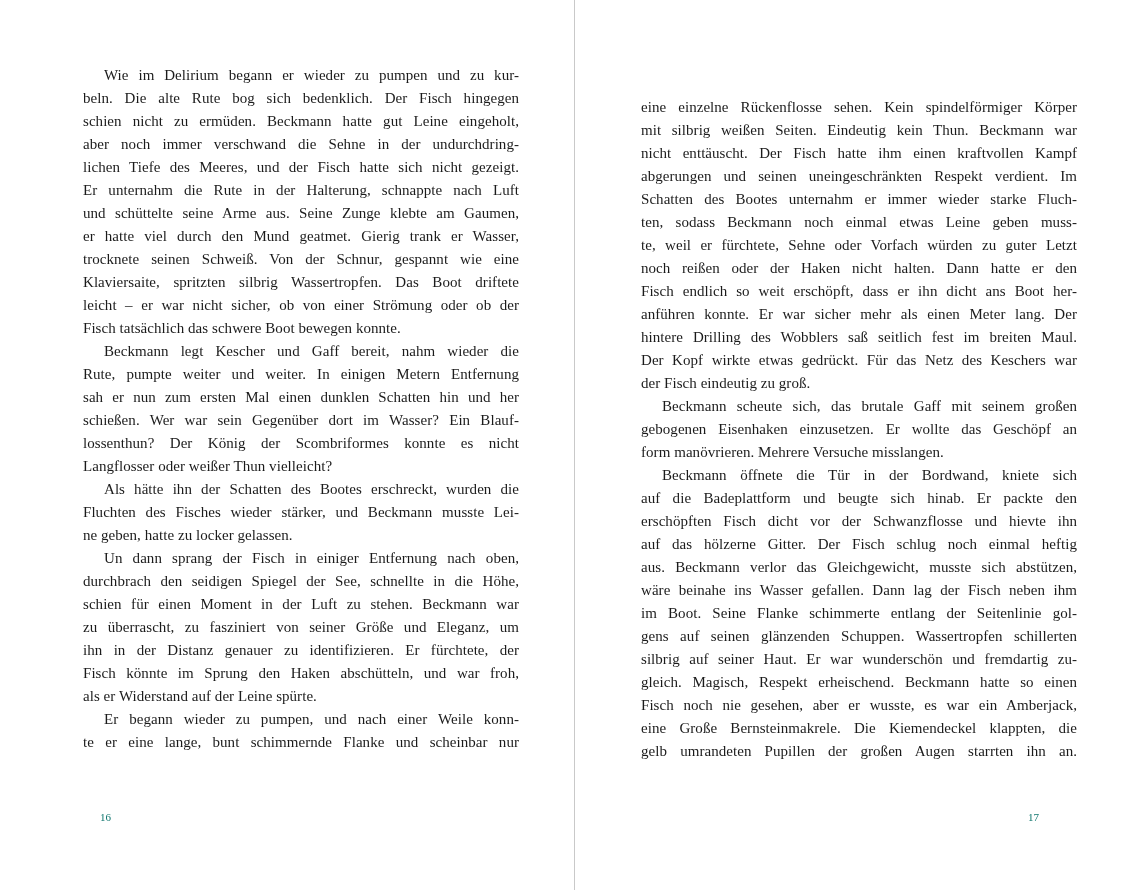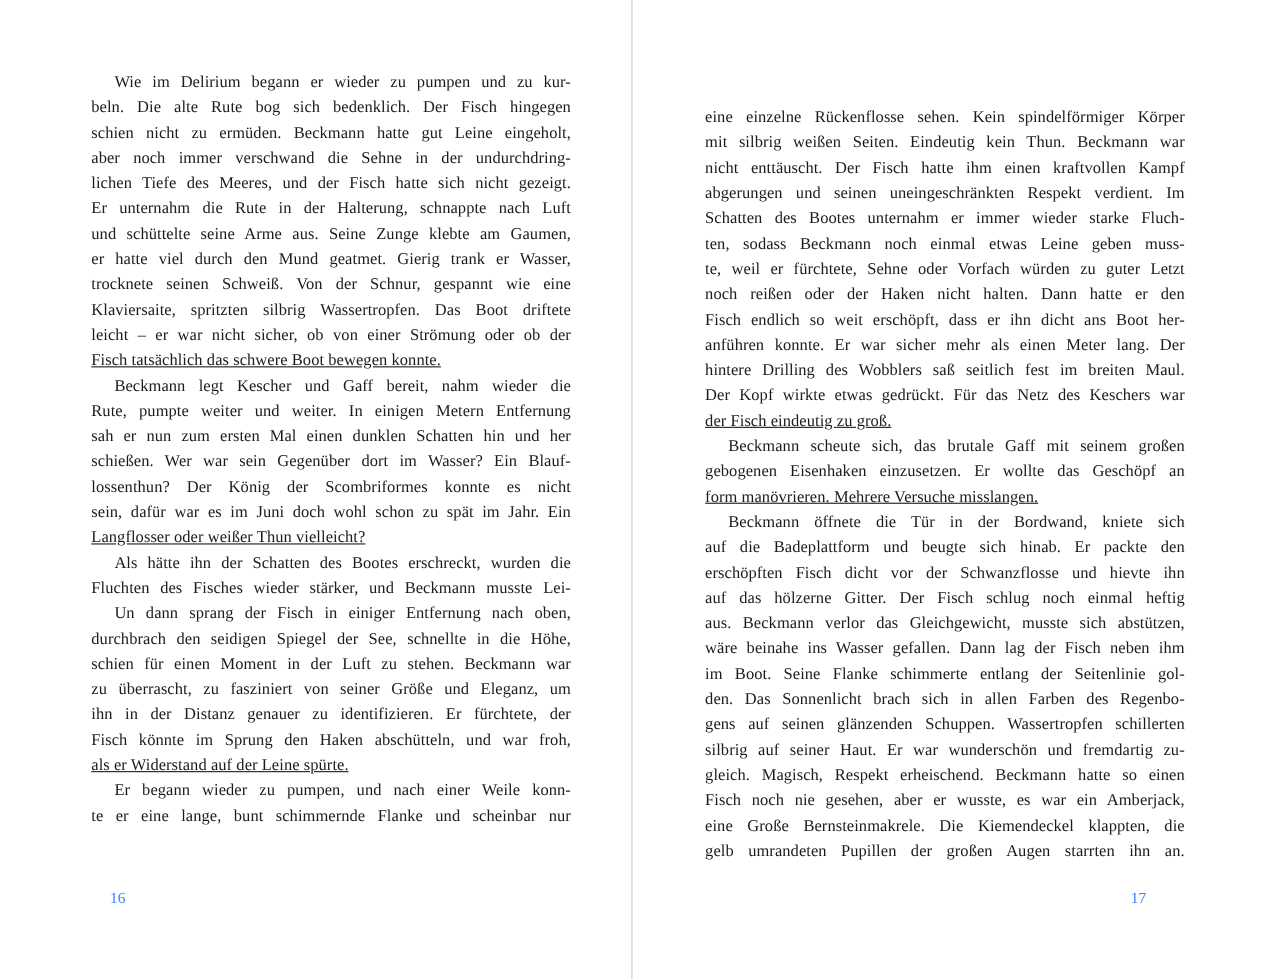--- a/index.html
+++ b/index.html
@@ -32,29 +32,28 @@
   .page-left .text-block { left: 83px; }
   .page-right .text-block { left: 641px; margin-top: 32px; }
   .line {
     text-align: justify;
     text-align-last: justify;
     white-space: nowrap;
   }
   .line.last {
     text-align: left;
     text-align-last: left;
-    text-decoration: underline;
   }
   .line.indent { text-indent: 21px; }
   .page-number {
     position: absolute;
     top: 806px;
-    font-size: 14px;
+    font-size: 11px;
     line-height: 23px;
-    color: #3b82f6;
+    color: #0f766e;
   }
   .page-number-left { left: 100px; }
   .page-number-right { left: 1028px; }
 </style>
 </head>
 <body>
 
 <div class="spread">
 
   <section class="page page-left">
@@ -72,26 +71,26 @@
           <div class="line">Klaviersaite, spritzten silbrig Wassertropfen. Das Boot driftete</div>
           <div class="line">leicht – er war nicht sicher, ob von einer Strömung oder ob der</div>
           <div class="line last">Fisch tatsächlich das schwere Boot bewegen konnte.</div>
         </div>
         <div class="paragraph">
           <div class="line indent">Beckmann legt Kescher und Gaff bereit, nahm wieder die</div>
           <div class="line">Rute, pumpte weiter und weiter. In einigen Metern Entfernung</div>
           <div class="line">sah er nun zum ersten Mal einen dunklen Schatten hin und her</div>
           <div class="line">schießen. Wer war sein Gegenüber dort im Wasser? Ein Blauf-</div>
           <div class="line">lossenthun? Der König der Scombriformes konnte es nicht</div>
-          <div class="line">sein, dafür war es im Juni doch wohl schon zu spät im Jahr. Ein</div>
           <div class="line last">Langflosser oder weißer Thun vielleicht?</div>
         </div>
         <div class="paragraph">
           <div class="line indent">Als hätte ihn der Schatten des Bootes erschreckt, wurden die</div>
           <div class="line">Fluchten des Fisches wieder stärker, und Beckmann musste Lei-</div>
+          <div class="line last">ne geben, hatte zu locker gelassen.</div>
         </div>
         <div class="paragraph">
           <div class="line indent">Un dann sprang der Fisch in einiger Entfernung nach oben,</div>
           <div class="line">durchbrach den seidigen Spiegel der See, schnellte in die Höhe,</div>
           <div class="line">schien für einen Moment in der Luft zu stehen. Beckmann war</div>
           <div class="line">zu überrascht, zu fasziniert von seiner Größe und Eleganz, um</div>
           <div class="line">ihn in der Distanz genauer zu identifizieren. Er fürchtete, der</div>
           <div class="line">Fisch könnte im Sprung den Haken abschütteln, und war froh,</div>
           <div class="line last">als er Widerstand auf der Leine spürte.</div>
         </div>
@@ -128,21 +127,20 @@
           <div class="line last">form manövrieren. Mehrere Versuche misslangen.</div>
         </div>
         <div class="paragraph">
           <div class="line indent">Beckmann öffnete die Tür in der Bordwand, kniete sich</div>
           <div class="line">auf die Badeplattform und beugte sich hinab. Er packte den</div>
           <div class="line">erschöpften Fisch dicht vor der Schwanzflosse und hievte ihn</div>
           <div class="line">auf das hölzerne Gitter. Der Fisch schlug noch einmal heftig</div>
           <div class="line">aus. Beckmann verlor das Gleichgewicht, musste sich abstützen,</div>
           <div class="line">wäre beinahe ins Wasser gefallen. Dann lag der Fisch neben ihm</div>
           <div class="line">im Boot. Seine Flanke schimmerte entlang der Seitenlinie gol-</div>
-          <div class="line">den. Das Sonnenlicht brach sich in allen Farben des Regenbo-</div>
           <div class="line">gens auf seinen glänzenden Schuppen. Wassertropfen schillerten</div>
           <div class="line">silbrig auf seiner Haut. Er war wunderschön und fremdartig zu-</div>
           <div class="line">gleich. Magisch, Respekt erheischend. Beckmann hatte so einen</div>
           <div class="line">Fisch noch nie gesehen, aber er wusste, es war ein Amberjack,</div>
           <div class="line">eine Große Bernsteinmakrele. Die Kiemendeckel klappten, die</div>
           <div class="line">gelb umrandeten Pupillen der großen Augen starrten ihn an.</div>
         </div>
       </div>
     <div class="page-number page-number-right">17</div>
   </section>

